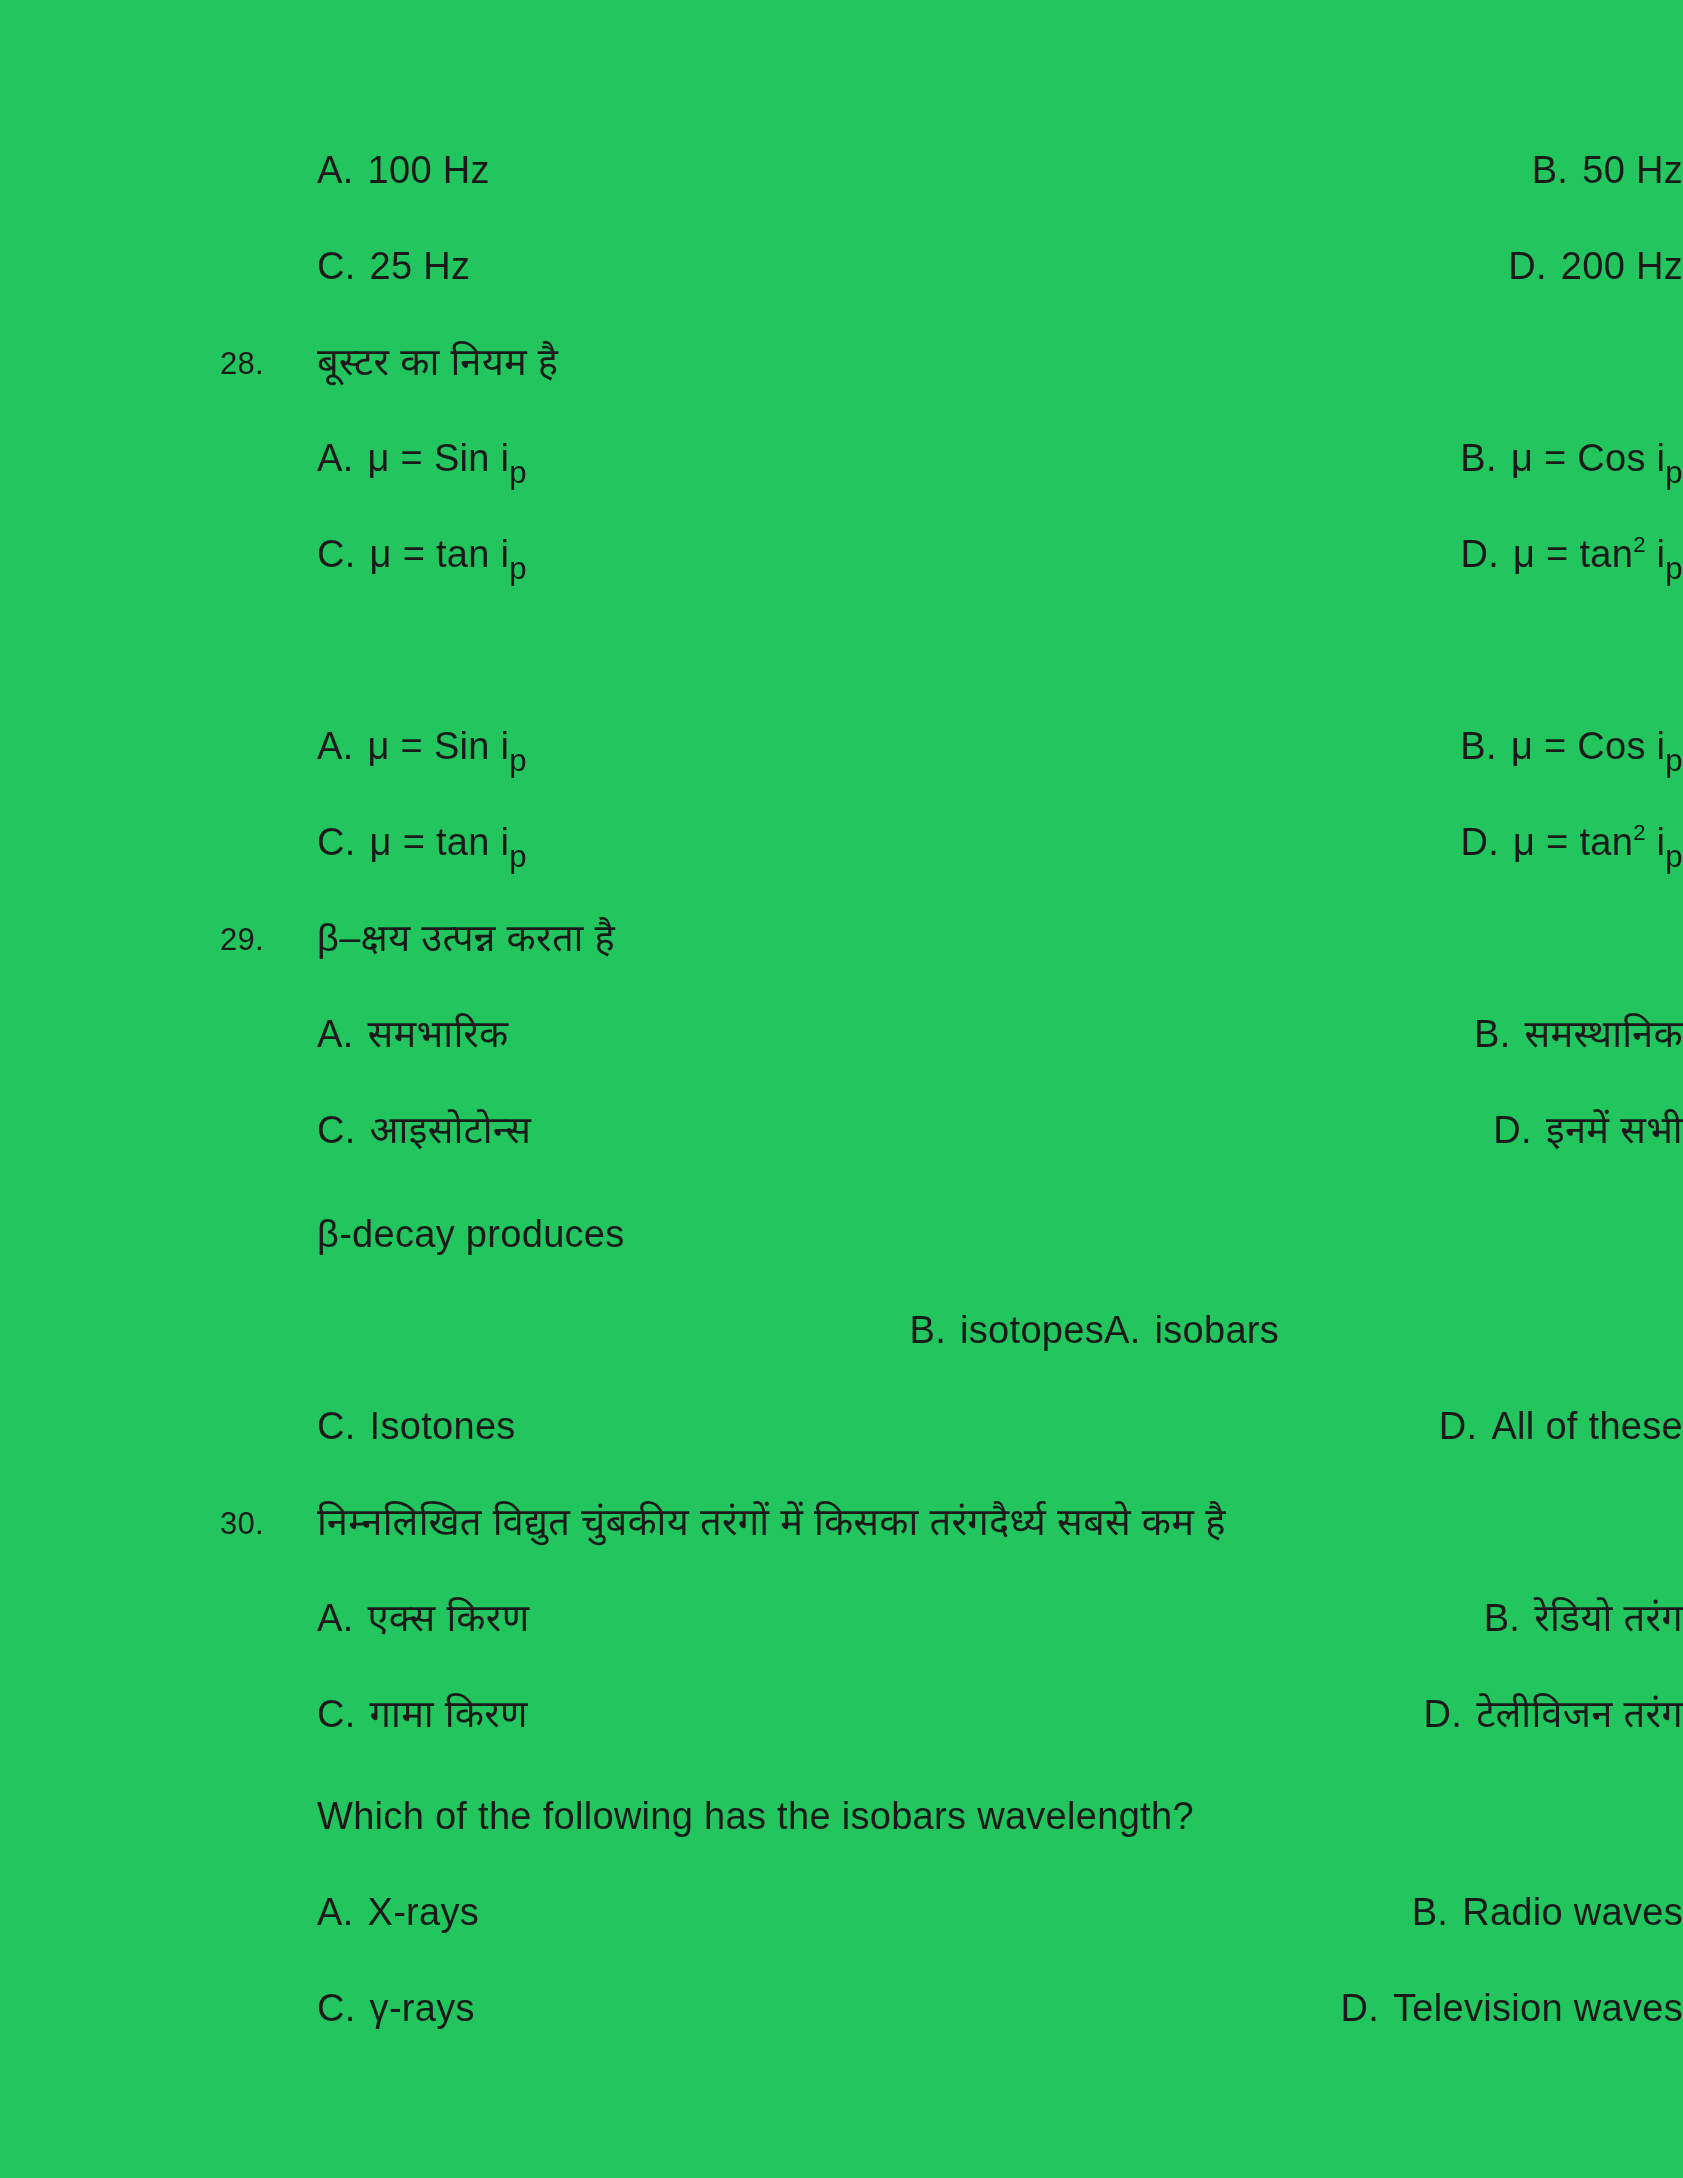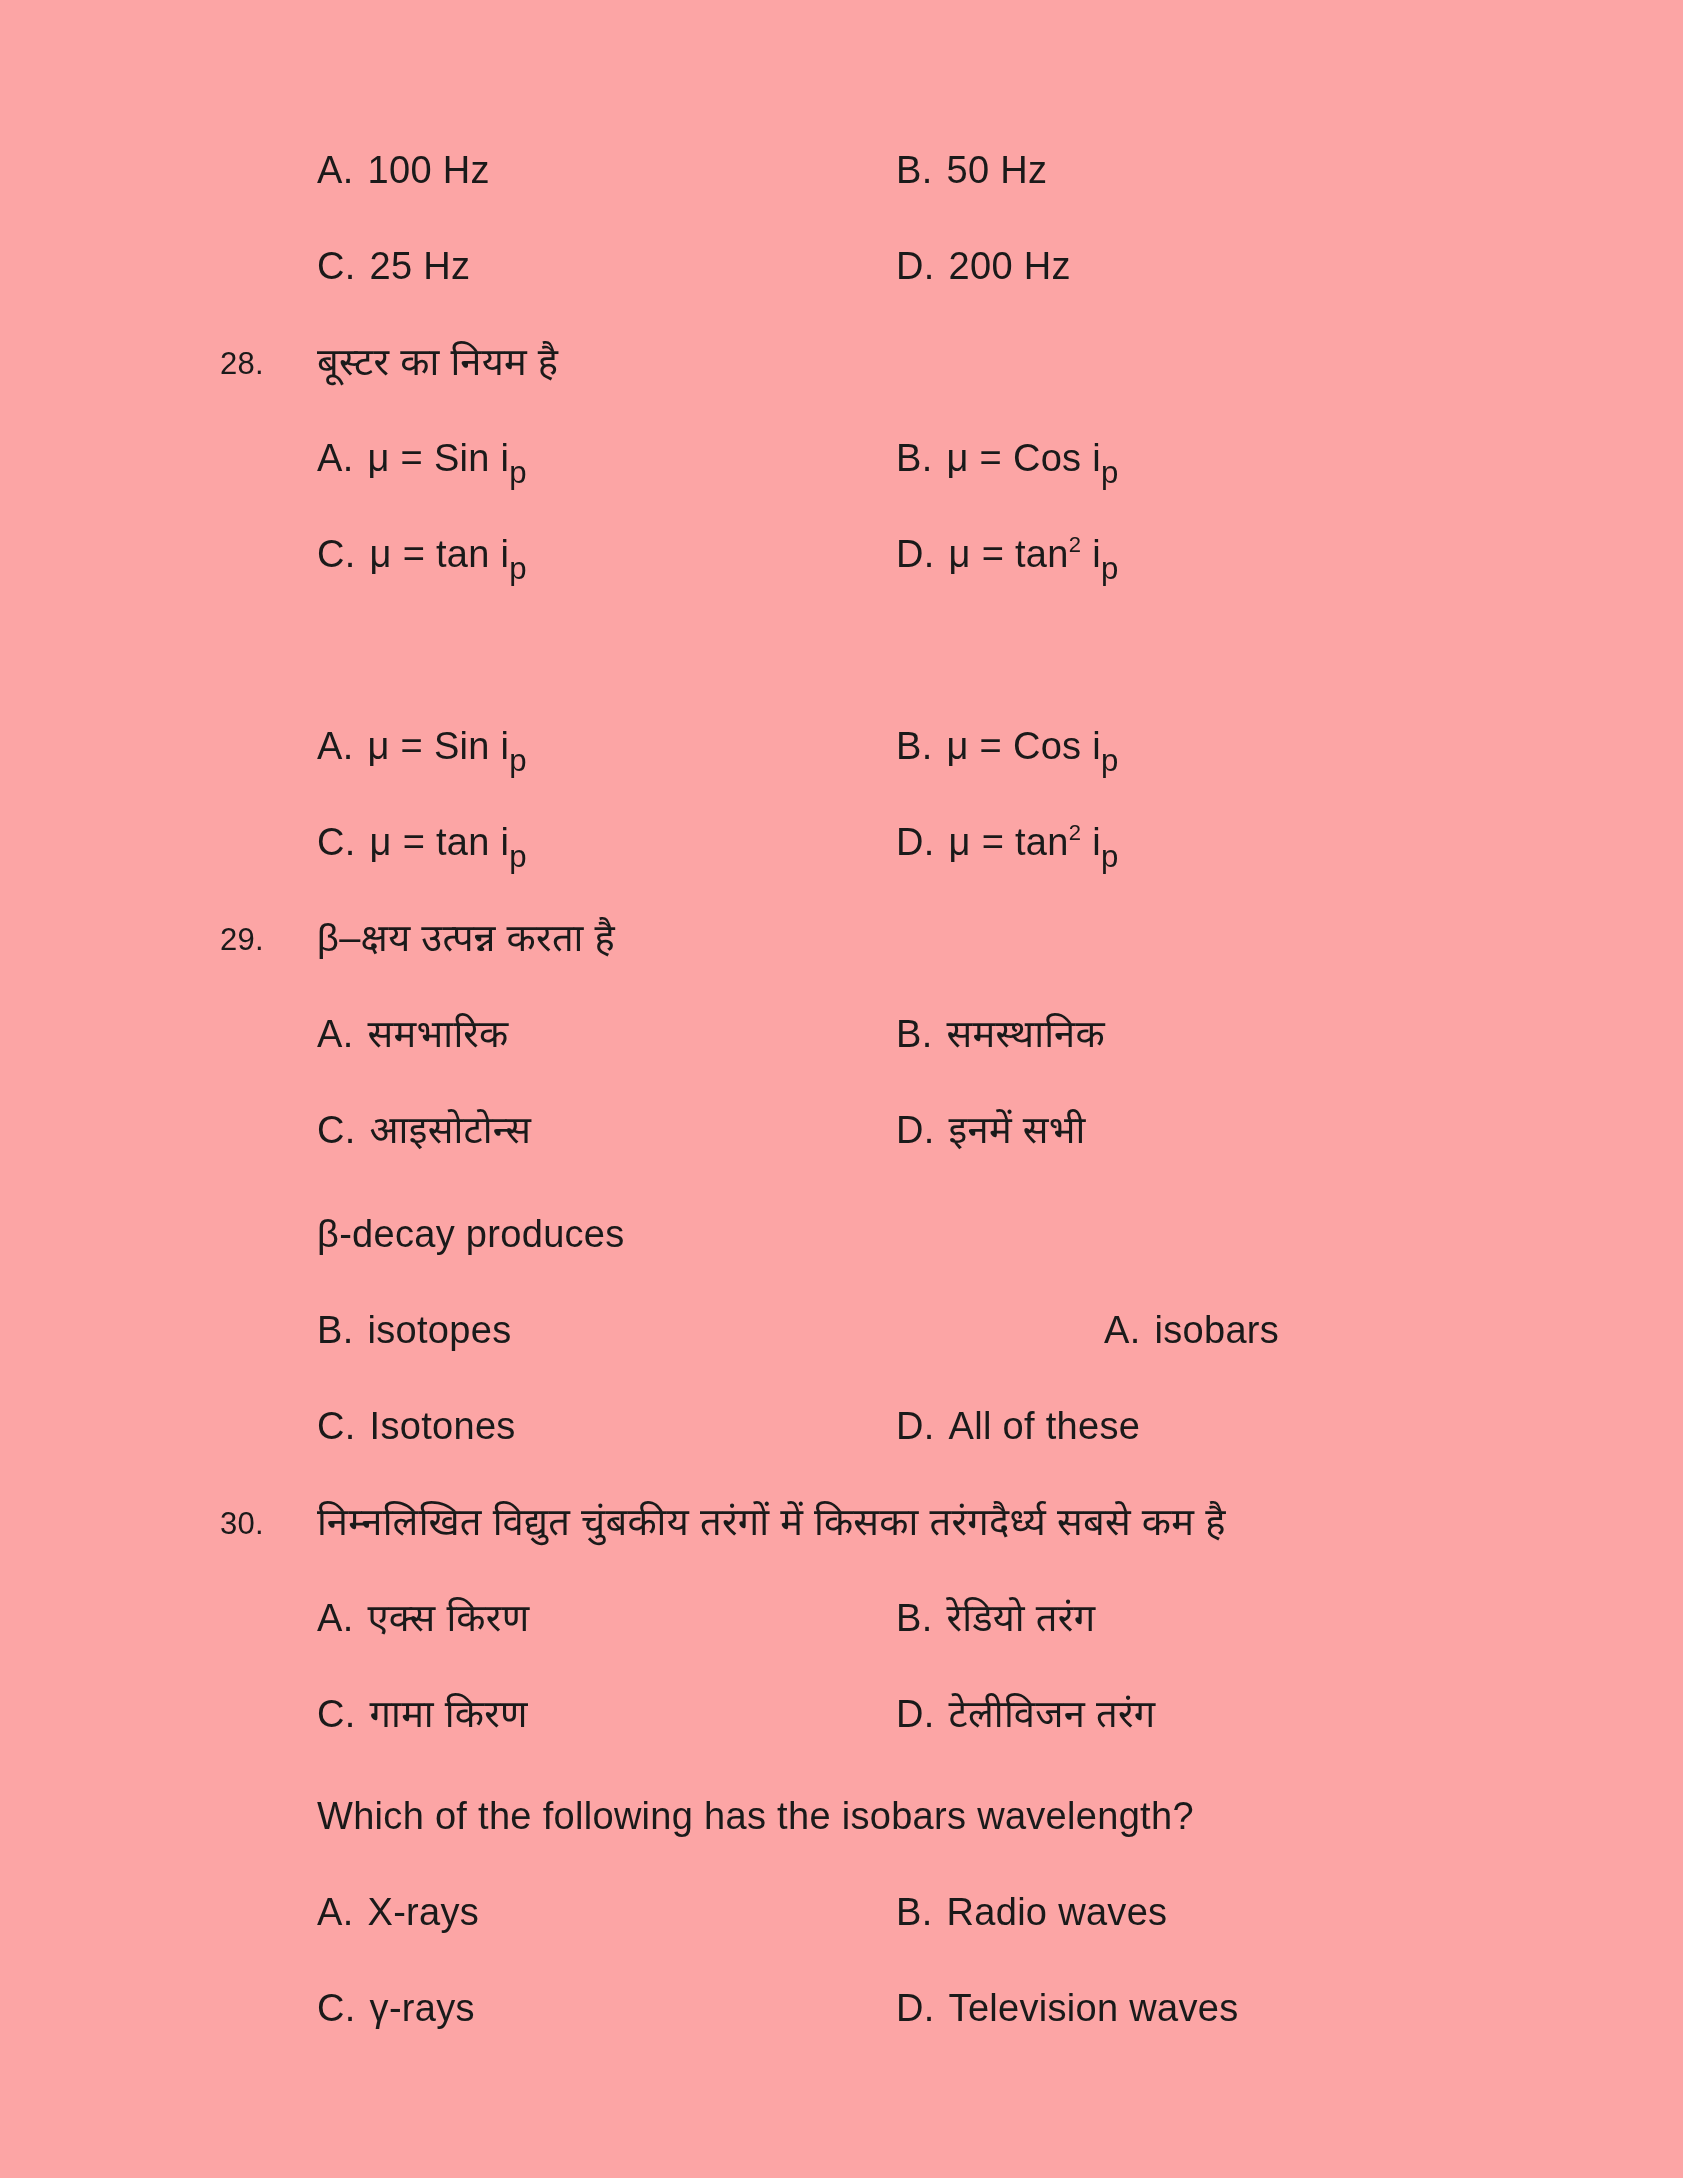--- a/index.html
+++ b/index.html
@@ -6,40 +6,40 @@
   html, body { margin: 0; padding: 0; }
   body {
     width: 1683px; height: 2178px;
     background: #ffffff;
     color: #1a1a1a;
     font-family: "Liberation Sans", "DejaVu Sans", sans-serif;
   }
   .sheet {
     position: relative;
     width: 1683px; height: 2178px;
-    background: #fca5a5;
+    background: #22c55e;
     overflow: hidden;
   }
   .content { position: absolute; top: 147px; left: 0; width: 100%; }
 
   .row {
     display: flex;
     align-items: flex-start;
     height: 96px;
     padding-left: 220px;
     font-size: 38px;
     line-height: 46px;
     letter-spacing: 0.3px;
   }
   .num {
     width: 97px; flex: none;
     font-size: 31px; line-height: 46px; padding-top: 2px;
   }
   .opt { width: 579px; flex: none; white-space: nowrap; }
-  .opt.right { flex: 1; }
+  .opt.right { flex: 1; text-align: right; }
   .qtext { flex: 1; padding-right: 82px; }
   .lbl { margin-right: 14px; }
   .sub { font-size: 0.82em; vertical-align: -0.40em; line-height: 0; }
   .sup { font-size: 0.58em; vertical-align: 0.70em; line-height: 0; }
   .gap8 { margin-top: 8px; }
   .gap6 { margin-top: 6px; }
 </style>
 </head>
 <body>
 

